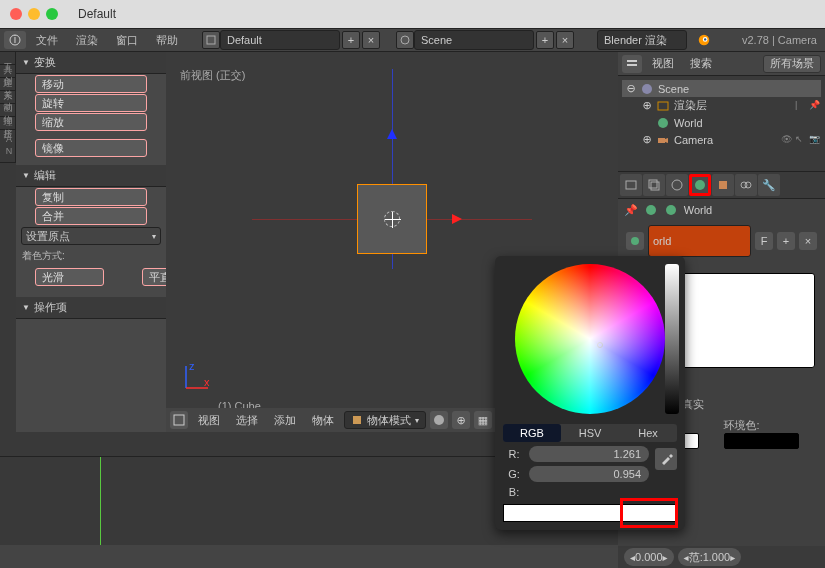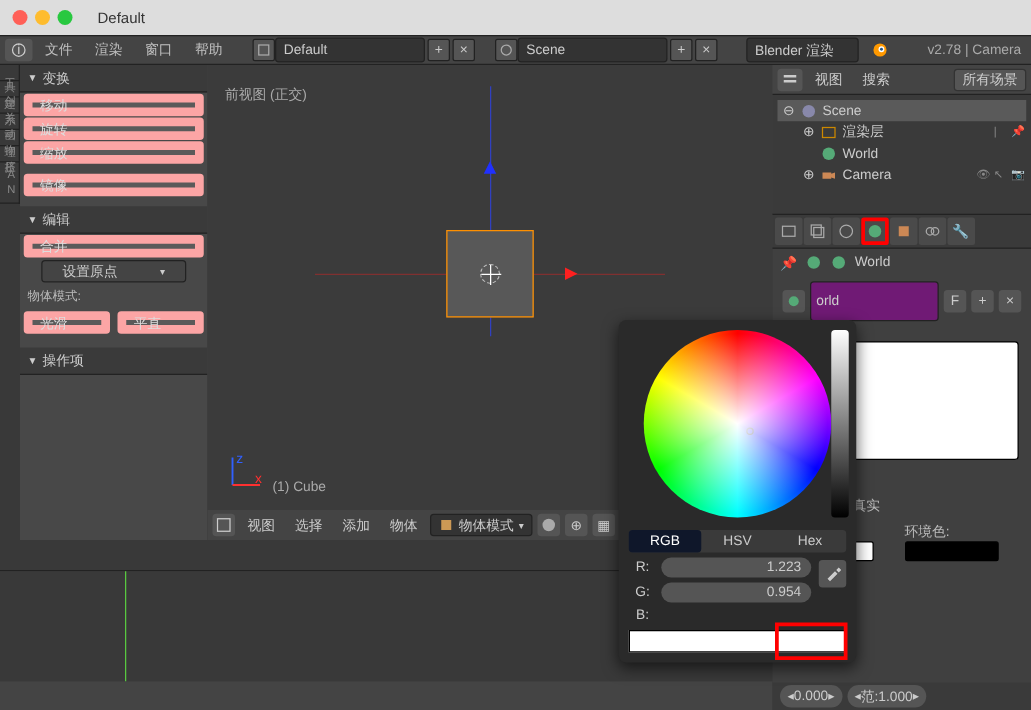--- a/index.html
+++ b/index.html
@@ -27,30 +27,30 @@
 
 
 .leftstrip { position:absolute; left:0; top:52px; width:16px; height:380px; background:#393939; display:flex; flex-direction:column; }
 .leftstrip .vt { writing-mode:vertical-rl; text-orientation:upright; font-size:9px; color:#888; padding:4px 1px; border-right:1px solid #222; border-bottom:1px solid #222; text-align:center; letter-spacing:2px;}
 
 
 .leftpanel { position:absolute; left:16px; top:52px; width:150px; background:#484848; height:380px; overflow:hidden; }
 .leftpanel .hdr { background:#3a3a3a; padding:3px 6px; display:flex; align-items:center; border-bottom:1px solid #222;}
 .leftpanel .hdr .tri { margin-right:4px; font-size:8px;}
 .leftpanel .btnrow { display:flex; margin-top:2px; }
-.leftpanel .opbtn { flex:1; background:#5a5a5a; border:7px solid #fca5a5; border-radius:3px; height:18px; margin:1px 3px; padding:0 6px; display:flex; align-items:center; color:#ddd; }
+.leftpanel .opbtn { flex:1; background:#5a5a5a; border:1px solid #fca5a5; border-radius:3px; height:18px; margin:1px 19px; padding:0 6px; display:flex; align-items:center; color:#ddd; }
 .leftpanel .opbtn.half { flex:0 0 calc(50% - 6px);}
 .leftpanel .label { padding:2px 6px; color:#bbb; font-size:10px;}
-.leftpanel .dd2 { background:#444; border:1px solid #222; height:18px; margin:2px 17px; padding:0 16px; display:flex; align-items:center; border-radius:3px;}
+.leftpanel .dd2 { background:#444; border:1px solid #222; height:18px; margin:2px 5px; padding:0 4px; display:flex; align-items:center; border-radius:3px;}
 
 
 .viewport { position:absolute; left:166px; top:52px; right:207px; height:380px; background:#3b3b3b; }
 .viewport .vlabel { position:absolute; top:16px; left:14px; color:#aaa; }
 .viewport .axis-widget { position:absolute; bottom:40px; left:16px; }
-.viewport .objlabel { position:absolute; bottom:36px; left:52px; color:#aaa;text-align:right; }
+.viewport .objlabel { position:absolute; bottom:20px; left:52px; color:#aaa;text-align:right; }
 .viewport-header { position:absolute; left:0; bottom:0; right:0; height:24px; background:#444; display:flex; align-items:center; padding:0 4px; gap:4px;}
 .viewport-header .hitem { padding:0 6px; color:#ccc;}
 .viewport-header .hdd { background:#333; border:1px solid #222; height:18px; padding:0 6px; display:flex; align-items:center; border-radius:3px;}
 .viewport-header .hicon { width:18px; height:18px; background:#555; border-radius:3px; display:flex; align-items:center; justify-content:center;}
 
 
 .vp-center { position:absolute; left:50%; top:44%; }
 .axis-line { position:absolute; }
 .axis-x { width:280px; height:1px; background:#803030; left:-140px; top:0; }
 .axis-z { width:1px; height:200px; background:#3040c0; left:0; top:-150px; }
@@ -77,21 +77,21 @@
 .outliner .acts span{width:12px; height:12px; display:inline-block; font-size:9px; color:#888;}
 
 .rp-icons { display:flex; padding:2px; gap:1px; background:#3a3a3a; border-top:1px solid #222; border-bottom:1px solid #222;}
 .rp-icons .pi { width:22px; height:22px; background:#4a4a4a; border-radius:2px; display:flex; align-items:center; justify-content:center; }
 .rp-icons .pi.worldsel { border:3px solid #ff0000; }
 
 .rp-breadcrumb { display:flex; align-items:center; padding:4px 6px; gap:6px;}
 .rp-breadcrumb .ic { width:14px; height:14px;}
 .rp-block { padding:4px 8px;}
 .rp-block .fldrow { display:flex; align-items:center; gap:4px; margin-bottom:6px;}
-.rp-block .fld { background:#701a75; border:1px solid #222; height:18px; padding:15px 4px; flex:1; border-radius:3px; display:flex; align-items:center;}
+.rp-block .fld { background:#c2410c; border:1px solid #222; height:18px; padding:15px 4px; flex:1; border-radius:3px; display:flex; align-items:center;}
 .rp-block .sbtn { width:18px; height:18px; background:#555; border-radius:3px; display:flex; align-items:center; justify-content:center;}
 
 .rp-preview { background:#404040; padding:6px 10px;}
 .rp-preview .pane { width:100%; height:95px; background:#fff; border-radius:3px; border:1px solid #000;}
 
 .rp-section { padding:4px 6px;}
 .rp-section .shdr { display:flex; align-items:center; gap:4px; color:#ccc; margin-bottom:4px;}
 .rp-section .shdr .tri{font-size:8px;}
 .rp-section .row2 { display:flex; gap:4px; align-items:center; margin:2px 0;}
 .rp-section .chk { width:12px; height:12px; background:#333; border:1px solid #222; border-radius:2px;}
@@ -211,27 +211,28 @@
   <div class="opbtn">移动</div>
   <div class="opbtn">旋转</div>
   <div class="opbtn">缩放</div>
   <div style="height:6px"></div>
   <div class="opbtn">镜像</div>
 
   <div class="hdr" style="margin-top:8px">
       <span class="tri">▼</span>
       <span>编辑</span>
     </div>
+  <div class="opbtn">复制</div>
   <div class="opbtn">合并</div>
   <div class="dd2">
       <span>设置原点</span>
       <span style="margin-left:auto;font-size:8px">▾</span>
     </div>
 
-  <div class="label">物体模式:</div>
+  <div class="label">着色方式:</div>
   <div class="btnrow">
     <div class="opbtn half">光滑</div>
     <div class="opbtn half">平直</div>
   </div>
 
   <div class="hdr" style="margin-top:10px">
       <span class="tri">▼</span>
       <span>操作项</span>
     </div>
 </div>
@@ -469,21 +470,21 @@
   <div class="tabs">
     <div class="t active">RGB</div>
     <div class="t">HSV</div>
     <div class="t">Hex</div>
   </div>
   <div style="display:flex; gap:6px;">
     <div style="flex:1">
       <div class="rgbrow">
           <span class="rlbl">R:</span>
           <div class="rfld">
-            <span>1.223</span>
+            <span>1.261</span>
           </div>
         </div>
       <div class="rgbrow">
           <span class="rlbl">G:</span>
           <div class="rfld">
             <span>0.954</span>
           </div>
         </div>
       <div class="rgbrow">
           <span class="rlbl">B:</span>

